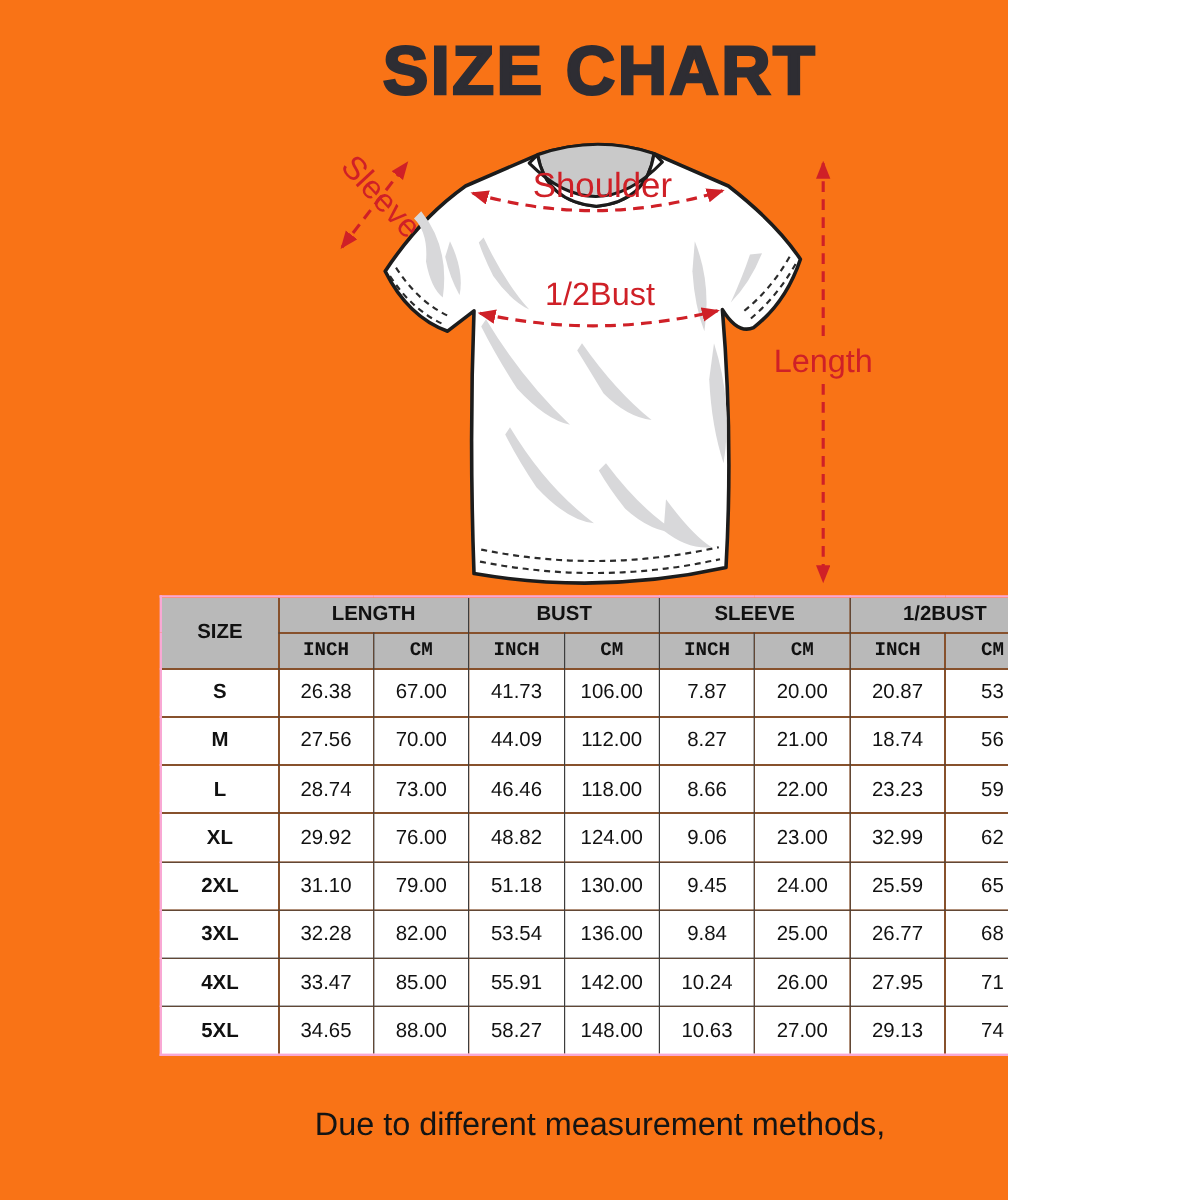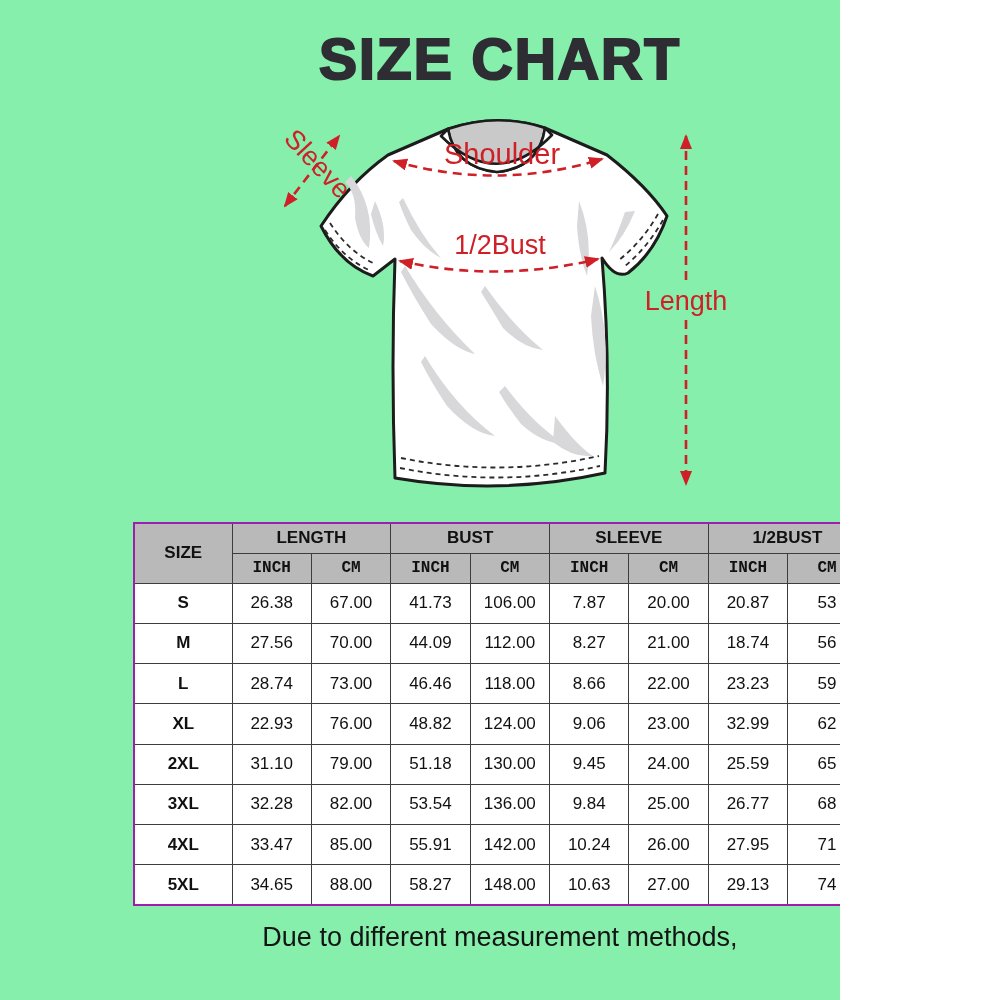--- a/index.html
+++ b/index.html
@@ -1,33 +1,33 @@
 <!DOCTYPE html>
 <html><head>
 <meta charset="utf-8">
 <style>
   * { margin:0; padding:0; box-sizing:border-box; }
   html,body { background:#ffffff; }
   .canvas {
-    position:relative; width:840px; height:1000px; background:#86efac;
+    position:relative; width:840px; height:1000px; background:#f97316;
     font-family:"Liberation Sans", sans-serif; overflow:hidden;
   }
   .page-title {
     position:absolute; top:26px; left:0; width:1000px;
     text-align:center; font-size:57px; font-weight:900;
     letter-spacing:2px; color:#2e2d33;
     -webkit-text-stroke:2.2px #2e2d33;
   }
   .diagram { position:absolute; left:255px; top:106px; width:490px; height:408px; }
   .diagram svg { width:100%; height:100%; display:block; }
 
   table.size-table {
-    position:absolute; left:133px; top:522px; width:735px; height:384px;
+    position:absolute; left:133px; top:496px; width:735px; height:384px;
     border-collapse:collapse; table-layout:fixed;
-    border:2px solid #a21caf;
+    border:2px solid #f9a8d4;
   }
   .size-table th, .size-table td {
     border:1px solid #3d3d3d; text-align:center; vertical-align:middle;
     color:#111; overflow:hidden; white-space:nowrap;
   }
   .size-table thead th {
     background:#b9b9b9; font-weight:bold; font-size:17px; height:30px;
   }
   .size-table thead tr.units th { font-size:16px; height:30px;font-family:Liberation Mono, monospace; }
   .size-table tbody th { font-weight:bold; font-size:17px; background:#fff; height:40px; }
@@ -166,21 +166,21 @@
           <td>73.00</td>
           <td>46.46</td>
           <td>118.00</td>
           <td>8.66</td>
           <td>22.00</td>
           <td>23.23</td>
           <td>59</td>
         </tr>
         <tr>
       <th class="size-cell">XL</th>
-    <td>22.93</td>
+    <td>29.92</td>
           <td>76.00</td>
           <td>48.82</td>
           <td>124.00</td>
           <td>9.06</td>
           <td>23.00</td>
           <td>32.99</td>
           <td>62</td>
         </tr>
         <tr>
       <th class="size-cell">2XL</th>

